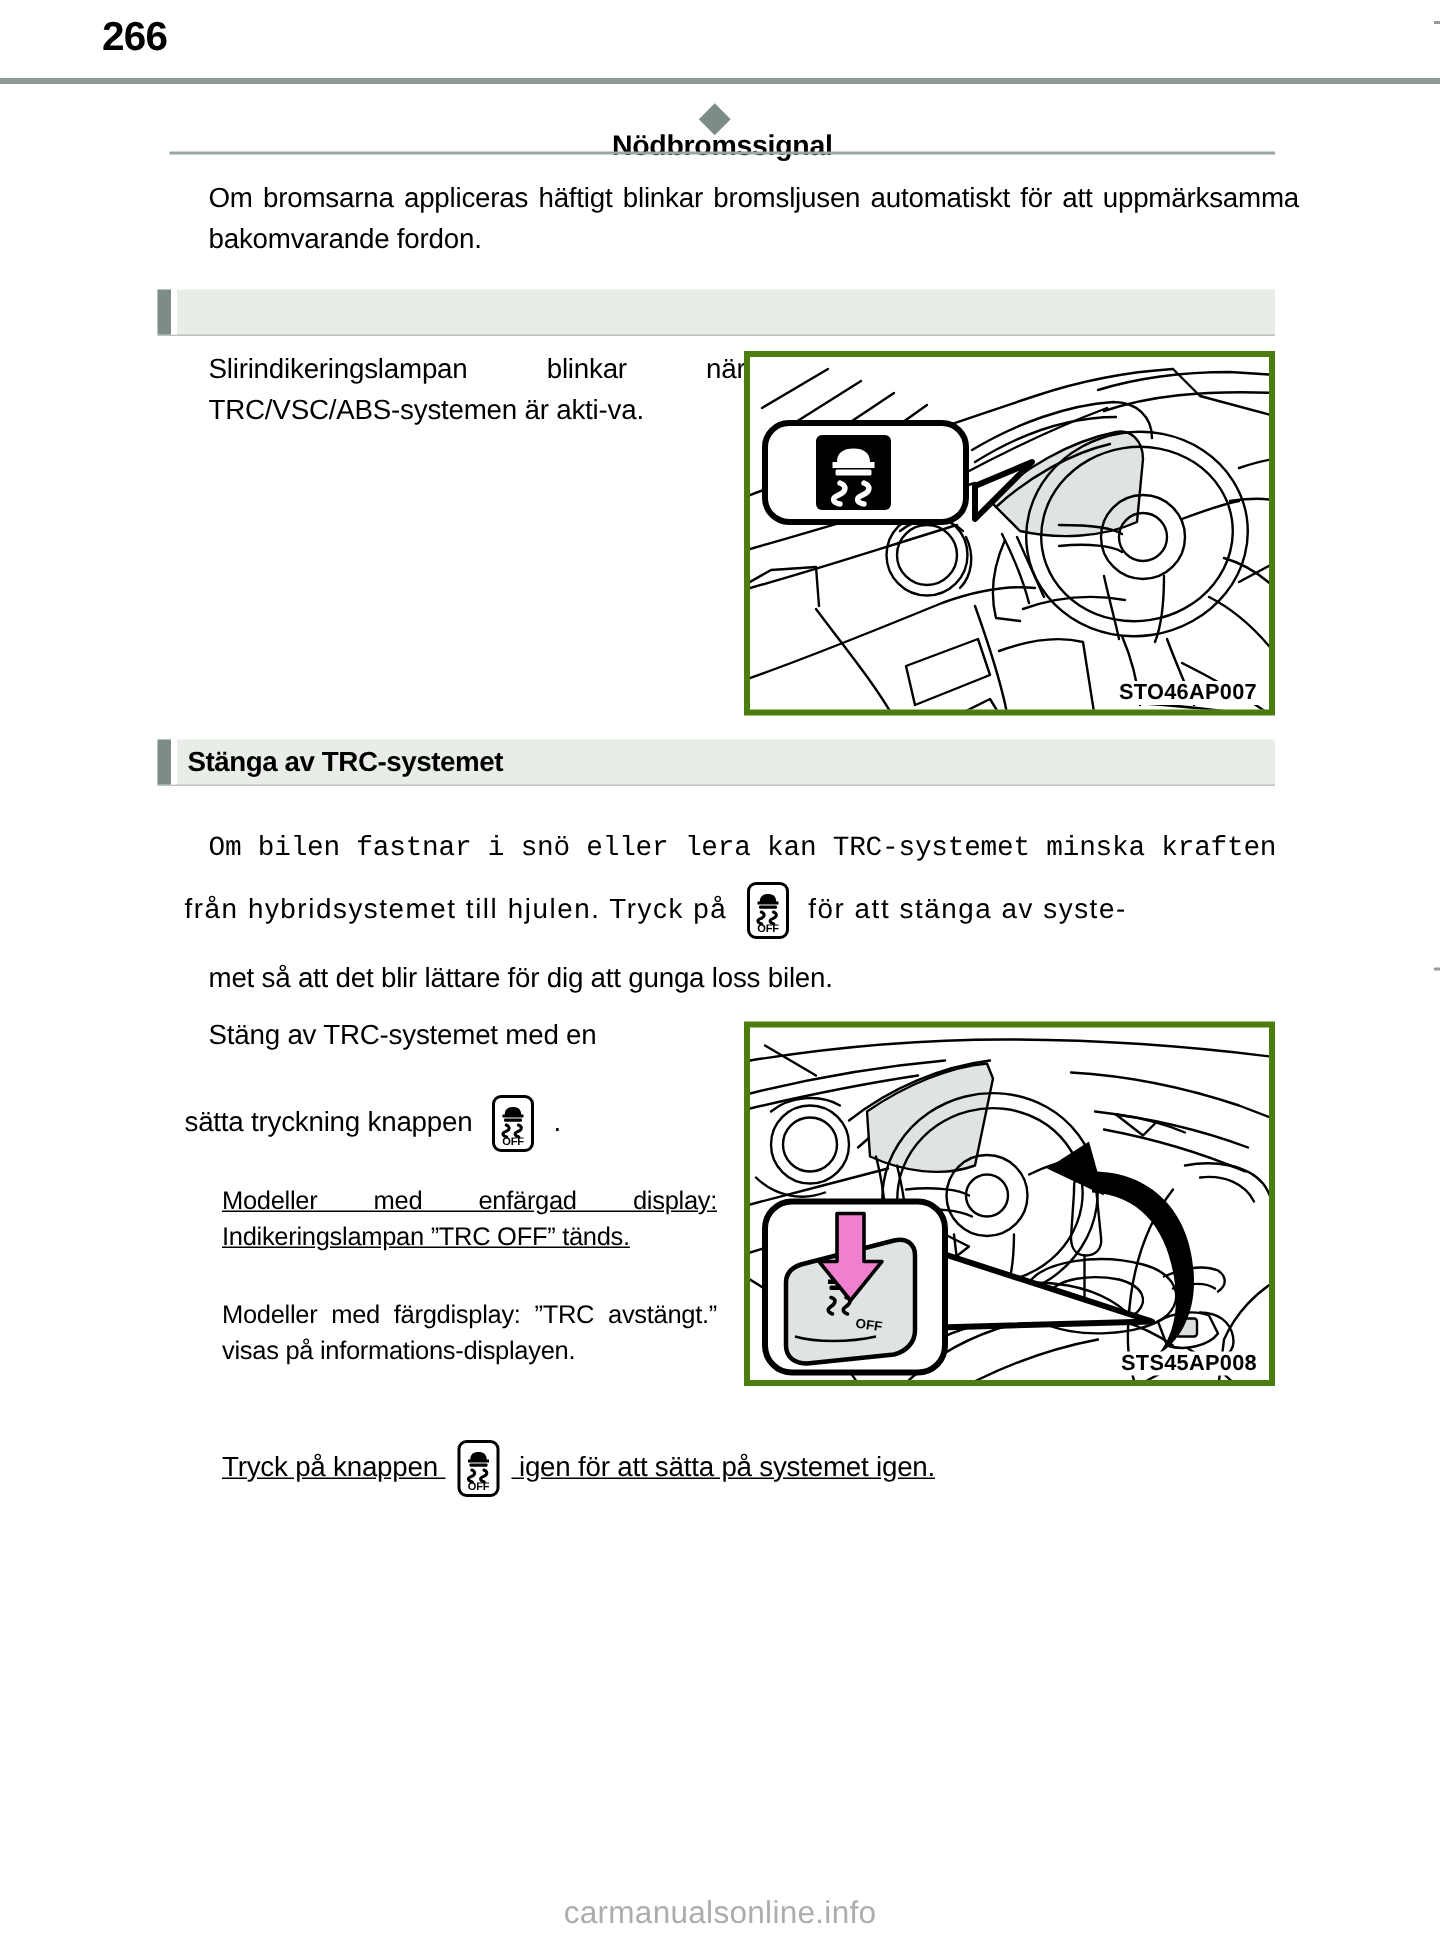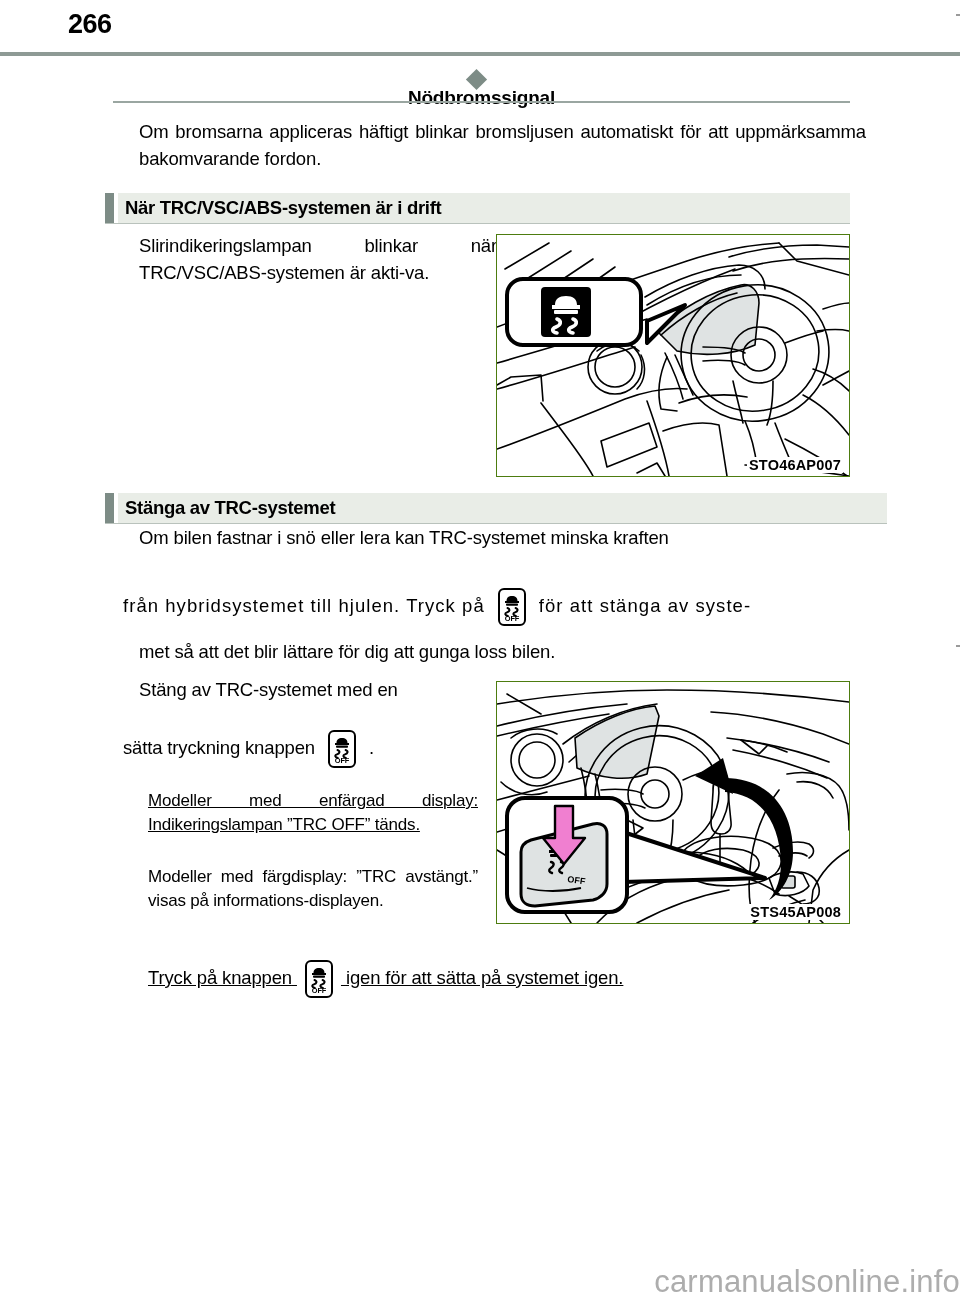--- a/index.html
+++ b/index.html
@@ -128,21 +128,21 @@
     left: 20px;
     top: 4px;
     font-size: 18.5px;
     font-weight: bold;
     letter-spacing: -0.3px;
   }
 
   
   .figure {
     position: absolute;
-    border: 1px solid #4d7c0f;
+    border: 4px solid #4d7c0f;
     background: #ffffff;
     box-sizing: border-box;
     overflow: hidden;
   }
   .figure svg { display: block; }
   .figure-caption {
     position: absolute;
     right: 6px;
     bottom: 3px;
     font-size: 14.5px;
@@ -174,22 +174,22 @@
     text-align: justify;
     letter-spacing: -0.2px;
   }
 
   
   .footer-watermark {
     position: absolute;
     left: 0;
     top: 1264px;
     width: 960px;
-    text-align: right;
-    font-size: 31px;
+    text-align: center;
+    font-size: 21px;
     color: #adadad;
     letter-spacing: 0.2px;
   }
   .edge-tick {
     position: absolute;
     background: #9a9a9a;
   }
 </style>
 </head>
 <body>
@@ -207,21 +207,20 @@
   <div class="diamond-mark"></div>
   <div class="diamond-label">Nödbromssignal</div>
 </div>
 <div class="diamond-rule"></div>
 
 <div class="body-text last-line-left" style="left:123px; top:118px; width:727px;">Om bromsarna appliceras häftigt blinkar bromsljusen automatiskt för att uppmärksamma bakomvarande fordon.</div>
 
 <div class="section-bar" style="left:105px; top:193px; width:745px;">
   <div class="accent"></div>
   <div class="accent-inner"></div>
-  <div class="section-title">När TRC/VSC/ABS-systemen är i drift</div>
 </div>
 
 <div class="body-text" style="left:123px; top:232px; width:358px; text-align-last:left;">Slirindikeringslampan blinkar när TRC/VSC/ABS-systemen är akti-va.</div>
 
 <div class="figure" style="left:496px; top:234px; width:354px; height:243px;">
   <svg width="352" height="241" viewBox="0 0 352 241">
     <g fill="none" stroke="#000" stroke-width="1.6" stroke-linecap="round" stroke-linejoin="round">
 
       <path d="M8 34 L52 8"></path>
       <path d="M20 50 L74 16"></path>
@@ -297,27 +296,27 @@
         <path d="M58 70 C58 64 62 61 69 61 C76 61 80 64 80 70 L83 70 L83 74 L55 74 L55 70 Z" fill="#fff"></path>
         <rect x="57" y="75" width="24" height="4" rx="1" fill="#fff"></rect>
         <path d="M60 84 C65 86 64 90 59 92 C54 94 55 97 60 98" fill="none" stroke="#fff" stroke-width="3.6" stroke-linecap="round"></path>
         <path d="M76 84 C81 86 80 90 75 92 C70 94 71 97 76 98" fill="none" stroke="#fff" stroke-width="3.6" stroke-linecap="round"></path>
       </g>
     </g>
   </svg>
   <div class="figure-caption">STO46AP007</div>
 </div>
 
-<div class="section-bar" style="left:105px; top:493px; width:745px;padding-left:37px;">
+<div class="section-bar" style="left:105px; top:493px; width:745px;">
   <div class="accent"></div>
   <div class="accent-inner"></div>
   <div class="section-title">Stänga av TRC-systemet</div>
 </div>
 
-<div class="body-text" style="left:123px; top:524px; width:727px;">Om bilen fastnar i snö eller lera kan TRC-systemet minska kraften</div>
+<div class="body-text" style="left:123px; top:552px; width:727px;font-family:Liberation Mono, monospace;">Om bilen fastnar i snö eller lera kan TRC-systemet minska kraften</div>
 
 <div style="position:absolute; left:123px; top:588px; width:740px; font-size:18.5px; line-height:34px; letter-spacing:-0.15px; white-space:nowrap;">
   <span style="letter-spacing:1.05px;">från hybridsystemet till hjulen. Tryck på</span>
   <span class="trc-btn" style="margin:0 8px;">
     <svg width="24" height="34" viewBox="0 0 24 34">
       <path d="M6.5 11 C6.5 7.6 8.6 6 12 6 C15.4 6 17.5 7.6 17.5 11 L19 11 L19 13 L5 13 L5 11 Z" fill="#000"></path>
       <rect x="6" y="13.6" width="12" height="2.2" rx="0.8" fill="#000"></rect>
       <path d="M7.5 18 C10.5 19.2 9.8 21.4 7 22.4 C4.3 23.4 5 25.2 7.8 26" fill="none" stroke="#000" stroke-width="2" stroke-linecap="round"></path>
       <path d="M15.6 18 C18.6 19.2 17.9 21.4 15.1 22.4 C12.4 23.4 13.1 25.2 15.9 26" fill="none" stroke="#000" stroke-width="2" stroke-linecap="round"></path>
       <text x="12" y="31.4" font-family="Liberation Sans, sans-serif" font-size="7.4" font-weight="bold" text-anchor="middle" fill="#000">OFF</text>

